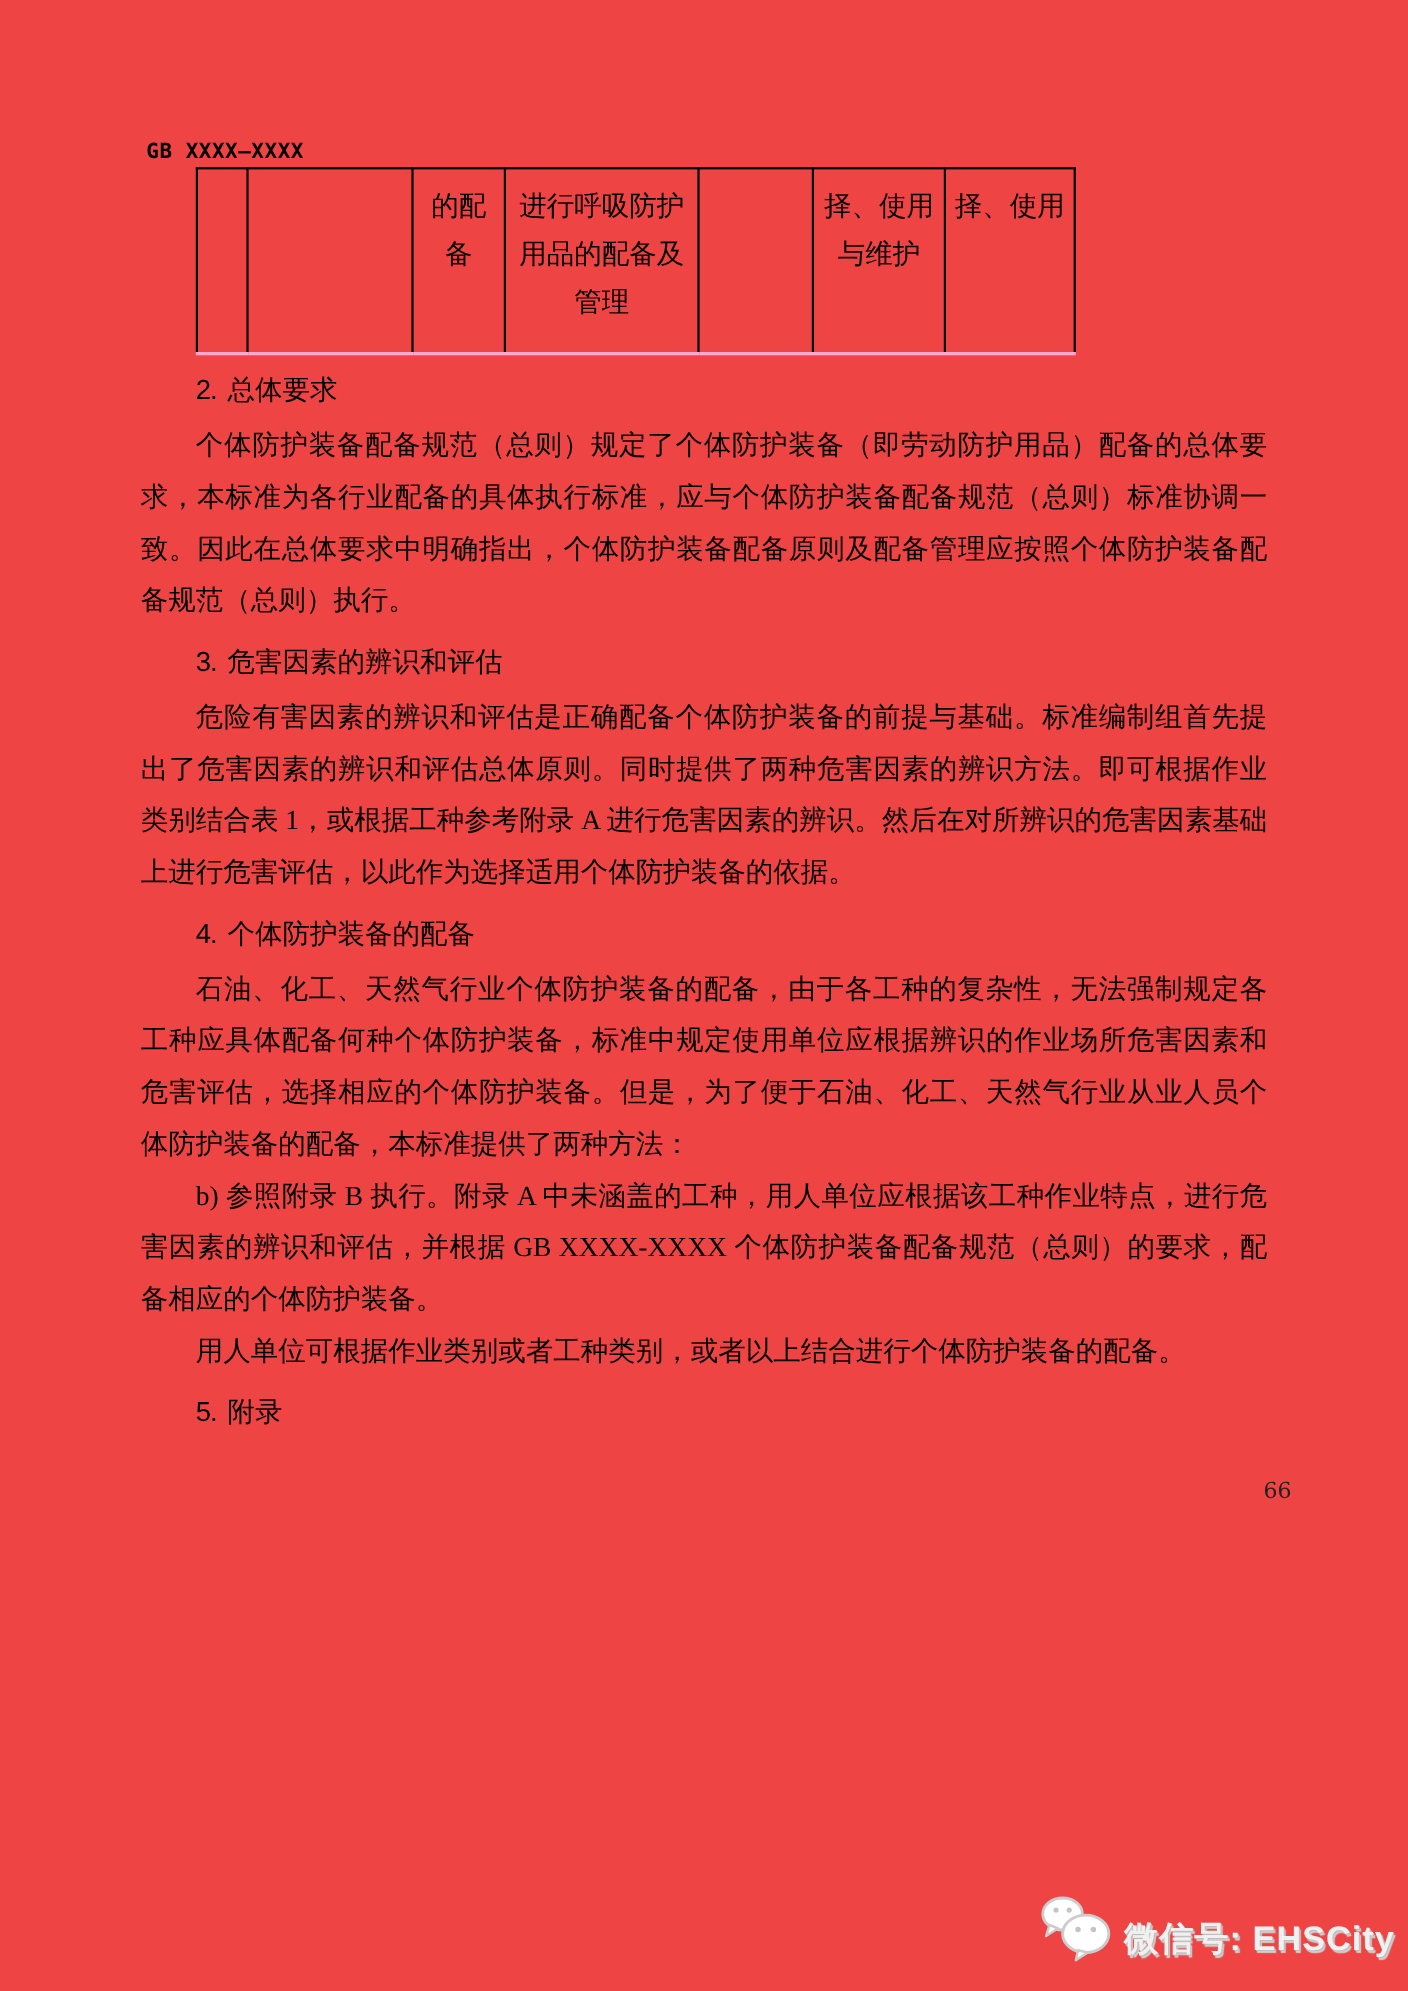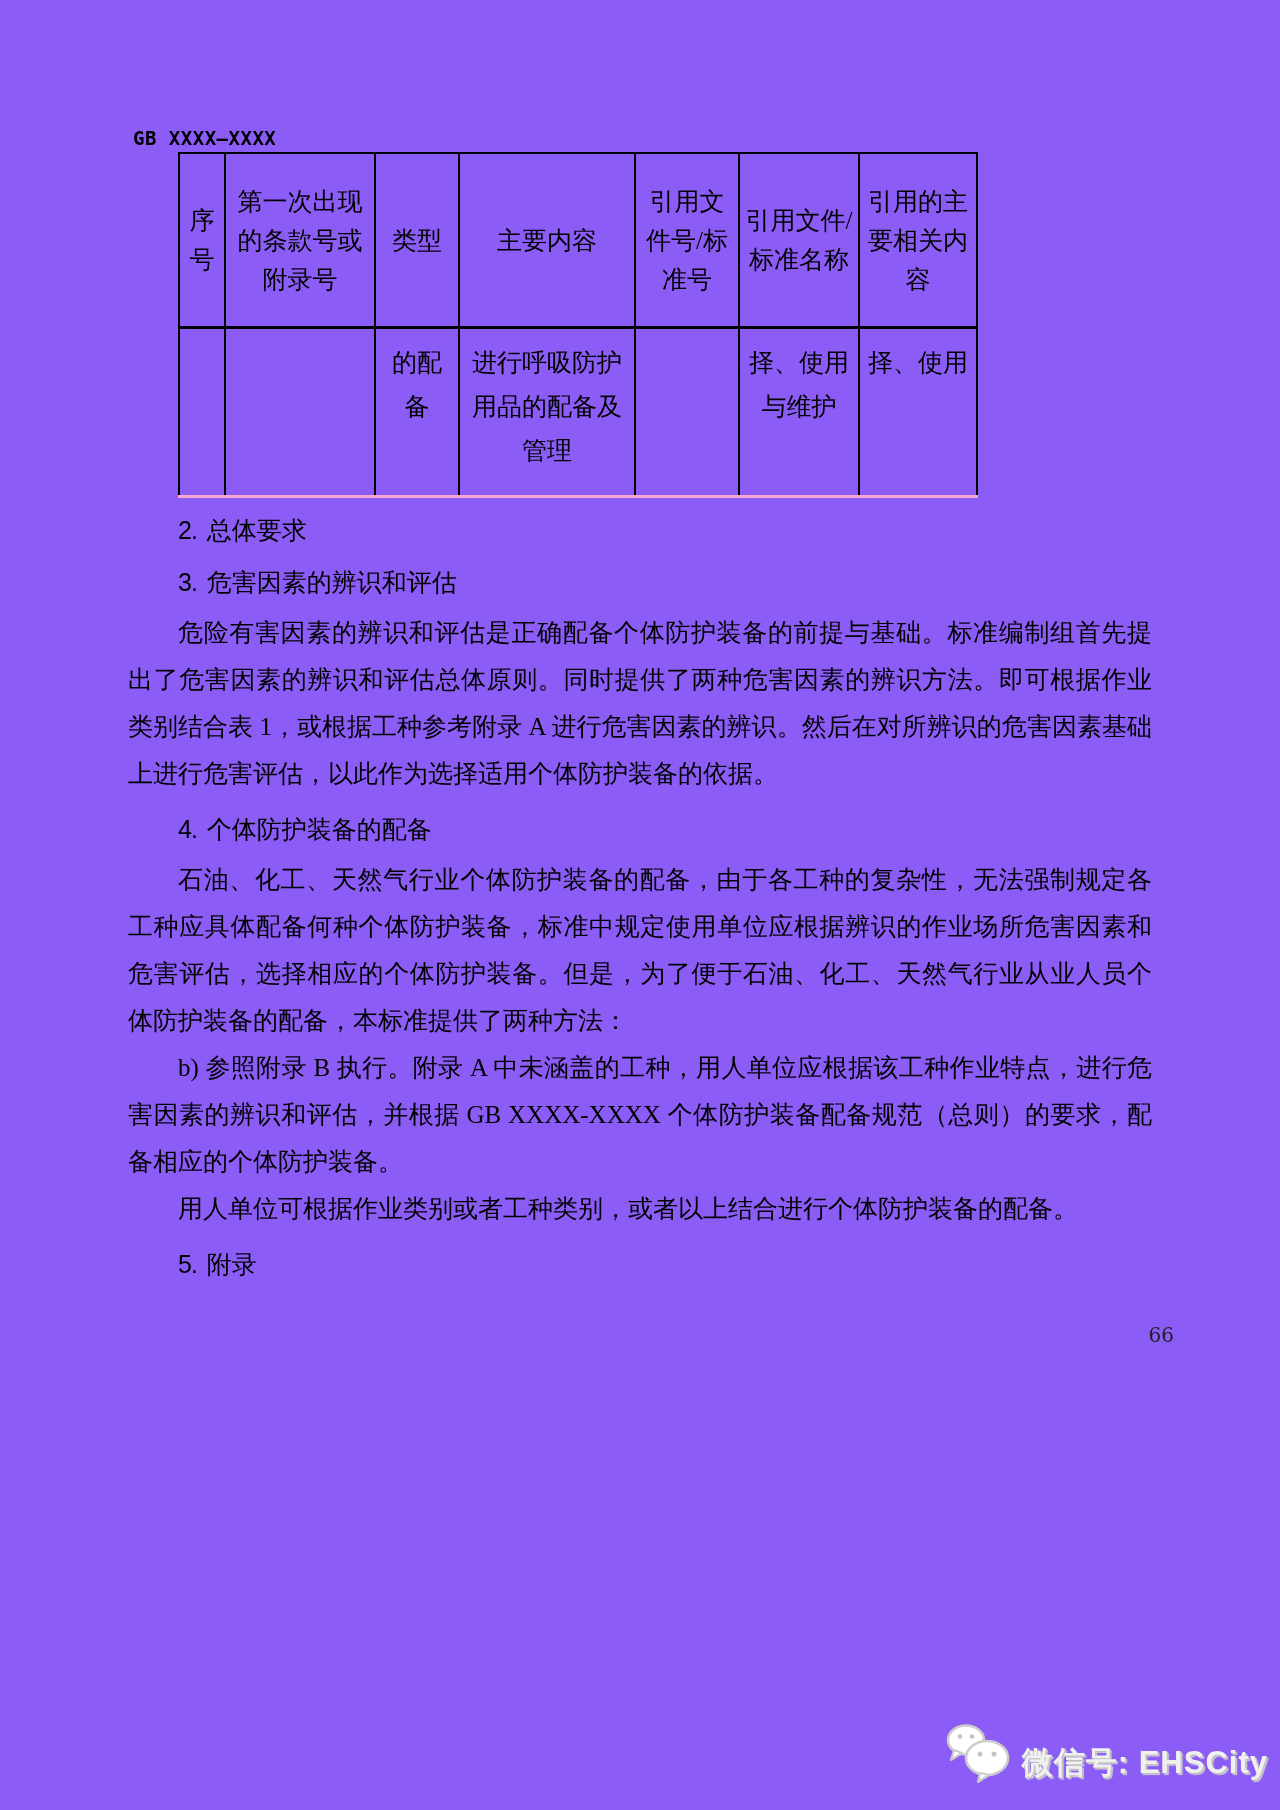--- a/index.html
+++ b/index.html
@@ -1,21 +1,21 @@
 <!DOCTYPE html>
 <html><head>
 <meta charset="utf-8">
 <style>
   html, body { margin: 0; padding: 0; background: #ffffff; }
   .page {
     position: relative;
     width: 1280px;
     height: 1810px;
     margin: 0 auto;
-    background: #8b5cf6;
+    background: #ef4444;
     box-sizing: border-box;
     padding: 127px 128px 0 128px;
     color: #000;
     font-family: "Liberation Serif", "DejaVu Serif", serif;
     overflow: hidden;
   }
   .gb-header {
     font-family: "DejaVu Sans Mono", "Liberation Mono", monospace;
     font-weight: bold;
     font-size: 19px;
@@ -117,46 +117,38 @@
     <colgroup>
       <col style="width:46px">
         <col style="width:150px">
         <col style="width:84px">
         <col style="width:176px">
         <col style="width:104px">
         <col style="width:120px">
         <col style="width:118px">
     </colgroup>
     <tbody>
-      <tr class="hdr-row">
-        <td class="c1">序号</td>
-        <td class="c2">第一次出现的条款号或附录号</td>
-        <td class="c3">类型</td>
-        <td class="c4">主要内容</td>
-        <td class="c5">引用文件号/标准号</td>
-        <td class="c6">引用文件/标准名称</td>
-        <td class="c7">引用的主要相关内容</td>
-      </tr>
       <tr class="body-row">
         <td class="c1"></td>
         <td class="c2"></td>
         <td class="c3">的配备</td>
         <td class="c4">进行呼吸防护用品的配备及管理</td>
         <td class="c5"></td>
         <td class="c6">择、使用与维护</td>
         <td class="c7">择、使用</td>
       </tr>
     </tbody>
   </table>
 
   <div class="content">
 
     <div class="sec-heading">
       <span class="sec-num">2.</span><span>总体要求</span>
     </div>
+    <p class="para">个体防护装备配备规范（总则）规定了个体防护装备（即劳动防护用品）配备的总体要求，本标准为各行业配备的具体执行标准，应与个体防护装备配备规范（总则）标准协调一致。因此在总体要求中明确指出，个体防护装备配备原则及配备管理应按照个体防护装备配备规范（总则）执行。</p>
 
     <div class="sec-heading">
       <span class="sec-num">3.</span><span>危害因素的辨识和评估</span>
     </div>
     <p class="para">危险有害因素的辨识和评估是正确配备个体防护装备的前提与基础。标准编制组首先提出了危害因素的辨识和评估总体原则。同时提供了两种危害因素的辨识方法。即可根据作业类别结合表 1，或根据工种参考附录 A 进行危害因素的辨识。然后在对所辨识的危害因素基础上进行危害评估，以此作为选择适用个体防护装备的依据。</p>
 
     <div class="sec-heading">
       <span class="sec-num">4.</span><span>个体防护装备的配备</span>
     </div>
     <p class="para">石油、化工、天然气行业个体防护装备的配备，由于各工种的复杂性，无法强制规定各工种应具体配备何种个体防护装备，标准中规定使用单位应根据辨识的作业场所危害因素和危害评估，选择相应的个体防护装备。但是，为了便于石油、化工、天然气行业从业人员个体防护装备的配备，本标准提供了两种方法：</p>

